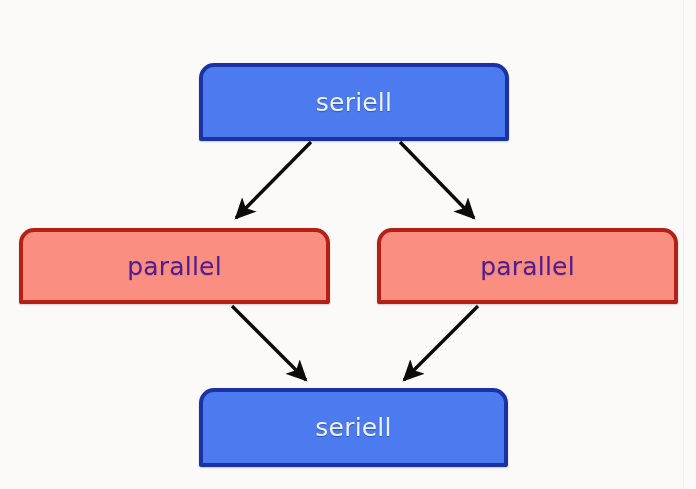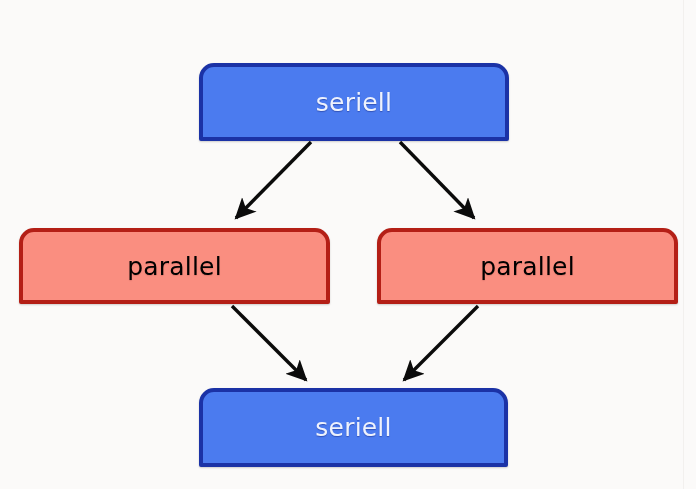--- a/index.html
+++ b/index.html
@@ -63,21 +63,21 @@
   .node.serial .node-label {
     color: #eef2fd;
     text-shadow: 0 1px 1px rgba(20,35,120,0.45);
   }
   .node.parallel {
     background: #fa8e80;
     border-color: #b41f16;
     box-shadow: 0 1px 2px rgba(0,0,0,0.18);
   }
   .node.parallel .node-label {
-    color: #000000;
+    color: #4c1d95;
     text-shadow: 0 1px 1px rgba(180,90,80,0.35);
   }
   #node-serial-top   { left: 199px; top: 63px;  width: 310px; height: 78px; }
   #node-parallel-left  { left: 19px;  top: 228px; width: 311px; height: 76px; }
   #node-parallel-right { left: 377px; top: 228px; width: 301px; height: 76px; }
   #node-serial-bottom  { left: 199px; top: 388px; width: 309px; height: 79px; }
 </style>
 </head>
 <body>
 

